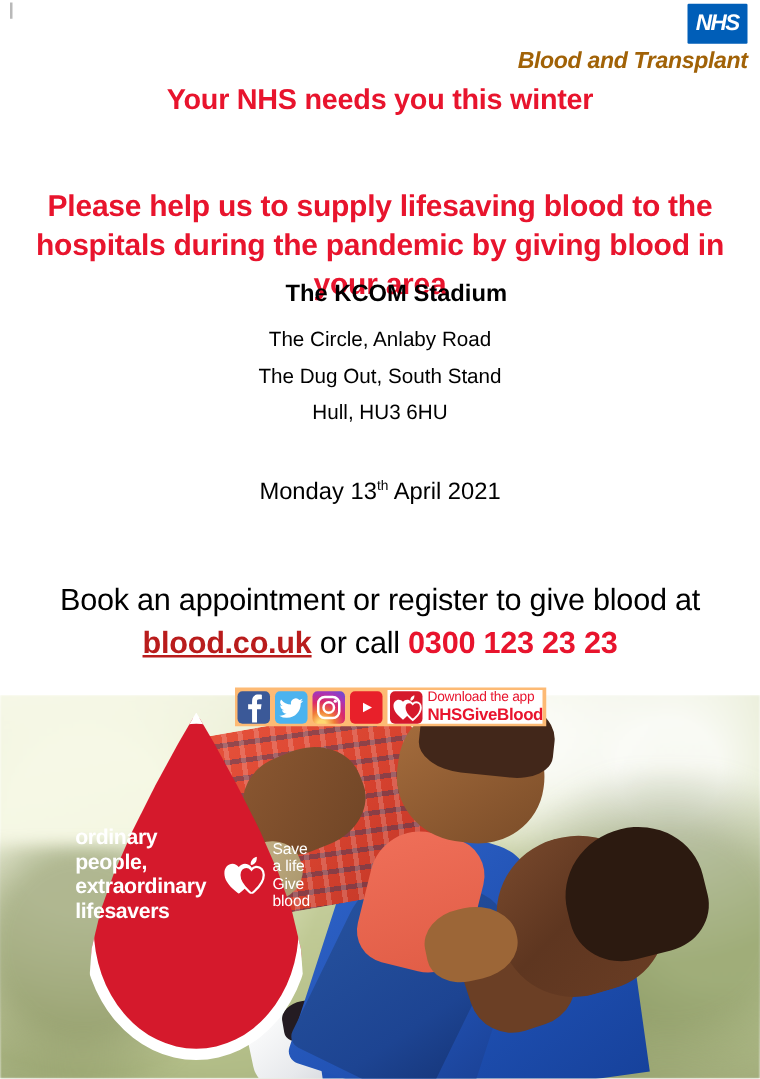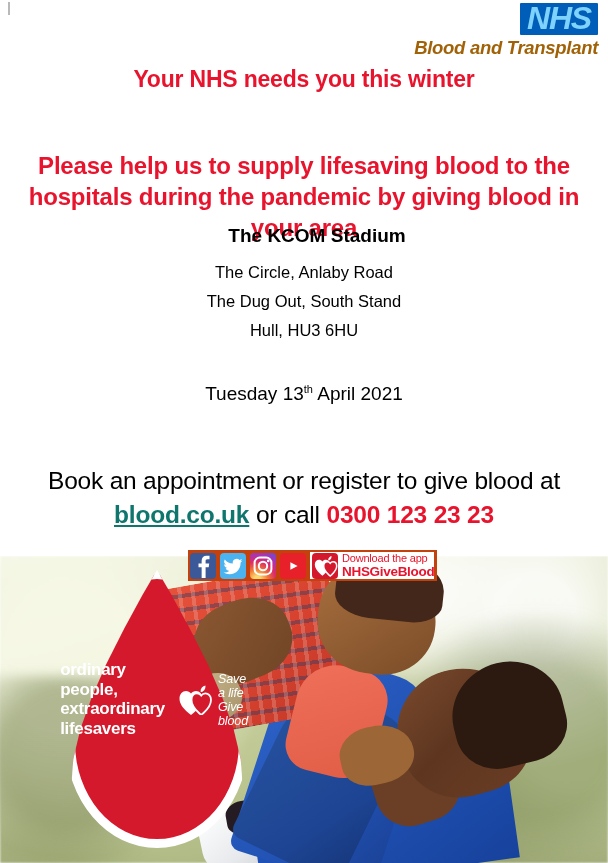--- a/index.html
+++ b/index.html
@@ -36,24 +36,24 @@
     text-align: right;
   }
   .nhs-badge {
     display: inline-block;
     background: #005EB8;
     padding: 2px 7px 3px 7px;
     border-radius: 1px;
   }
   .nhs-badge-text {
     display: block;
-    color: #7dd3fc;
+    color: #ffffff;
     font-weight: bold;
     font-style: italic;
-    font-size: 32px;
+    font-size: 18px;
     line-height: 27px;
     letter-spacing: -1.2px;
     font-family: "Liberation Sans", sans-serif;
   }
   .nhs-sub {
     display: block;
     margin-top: 3px;
     color: #a16207;
     font-weight: bold;
     font-size: 18.5px;
@@ -137,21 +137,21 @@
     left: 14px;
     right: 14px;
     top: 464px;
     text-align: center;
     color: #000000;
     font-size: 24.5px;
     line-height: 34px;
     letter-spacing: -0.2px;
   }
   .booking .web {
-    color: #0f766e;
+    color: #b91c1c;
     font-weight: bold;
     text-decoration: underline;
     text-underline-offset: 2px;
   }
   .booking .tel {
     color: #E8142D;
     font-weight: bold;
   }
 
   
@@ -395,21 +395,20 @@
     width: 152px;
     margin-left: 14px;
   }
   .drop-logo {
     display: flex;
     align-items: center;
     gap: 5px;
     margin-top: 1px;
     margin-left: 14px;
     width: 152px;
-    font-style: italic;
   }
   .drop-logo-mark {
     flex: 0 0 auto;
     width: 34px;
     height: 30px;
     position: relative;
   }
   .drop-logo-text {
     color: #ffffff;
     font-size: 12.5px;
@@ -418,21 +417,21 @@
   }
 
   
   .social-bar {
     position: absolute;
     left: 188px;
     top: 550px;
     display: flex;
     align-items: center;
     gap: 4px;
-    background: #c2410c;
+    background: #fdba74;
     padding: 2px 3px 2px 2px;
   }
   .soc {
     width: 26px;
     height: 26px;
     border-radius: 4px;
     position: relative;
     flex: 0 0 auto;
   }
   .soc-fb { background: #3B5998; }
@@ -492,21 +491,21 @@
   <div class="headline-2">Please help us to supply lifesaving blood to the hospitals during the pandemic by giving blood in your area</div>
 
   <div class="venue-name">The KCOM Stadium</div>
   <div class="venue-lines">
     <div>The Circle, Anlaby Road</div>
     <div>The Dug Out, South Stand</div>
     <div>Hull, HU3 6HU</div>
   </div>
 
   <div class="dates">
-    <div><span>Tuesday 13</span><sup>th</sup><span> April 2021</span></div>
+    <div><span>Monday 13</span><sup>th</sup><span> April 2021</span></div>
   </div>
 
   <div class="booking"><span>Book an appointment or register to give blood at </span><span class="web">blood.co.uk</span><span> or call </span><span class="tel">0300 123 23 23</span></div>
 
   <div class="photo">
     <div class="photo-bg"></div>
     <div class="photo-shrub-left"></div>
     <div class="photo-shrub-right"></div>
     <div class="child-shoe"></div>
     <div class="child-shoe-dark"></div>

